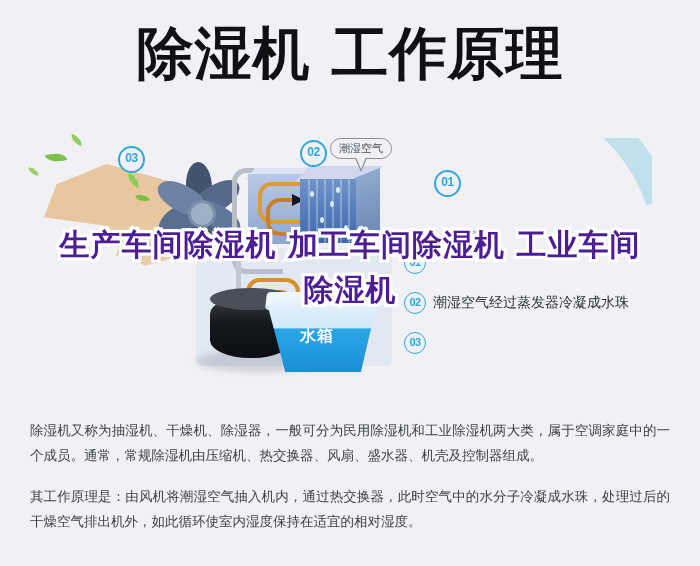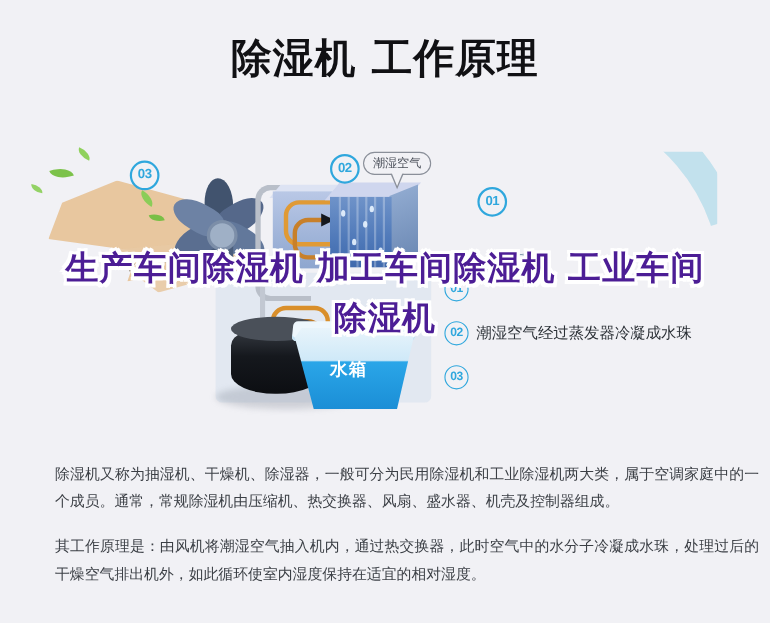--- a/index.html
+++ b/index.html
@@ -14,21 +14,21 @@
   .page{position:relative;width:700px;height:566px;background:#f1f1f5;overflow:hidden;}
 
   
   .title-wrap{
     position:absolute;left:0;top:22px;width:700px;
     text-align:center;
   }
   .title{
     display:inline-block;
     font-family:"DejaVu Sans","Liberation Sans",sans-serif;
-    font-size:37px;line-height:62px;font-weight:bold;
+    font-size:57px;line-height:62px;font-weight:bold;
     color:#111114;letter-spacing:1px;
     white-space:nowrap;
   }
 
   
   .stage{position:absolute;left:0;top:128px;width:700px;height:262px;}
 
   
   .swoosh{
     position:absolute;left:402px;top:10px;width:250px;height:190px;
@@ -230,21 +230,21 @@
     text-shadow:
        2px 0 0 #fff,-2px 0 0 #fff,0 2px 0 #fff,0 -2px 0 #fff,
        2px 2px 0 #fff,-2px 2px 0 #fff,2px -2px 0 #fff,-2px -2px 0 #fff,
        3px 3px 0 #fff,-3px 3px 0 #fff,3px -3px 0 #fff,-3px -3px 0 #fff;
     letter-spacing:1px;
     word-break:break-all;
   }
 
   
   .body-text{
-    position:absolute;left:30px;top:418px;width:640px;margin-left:20px;
+    position:absolute;left:30px;top:418px;width:640px;
   }
   .para{
     font-size:13.5px;line-height:25px;color:#3b3f45;
     margin:0 0 16px 0;text-align:justify;
   }
 </style>
 </head>
 <body>
 
 <div class="page">

